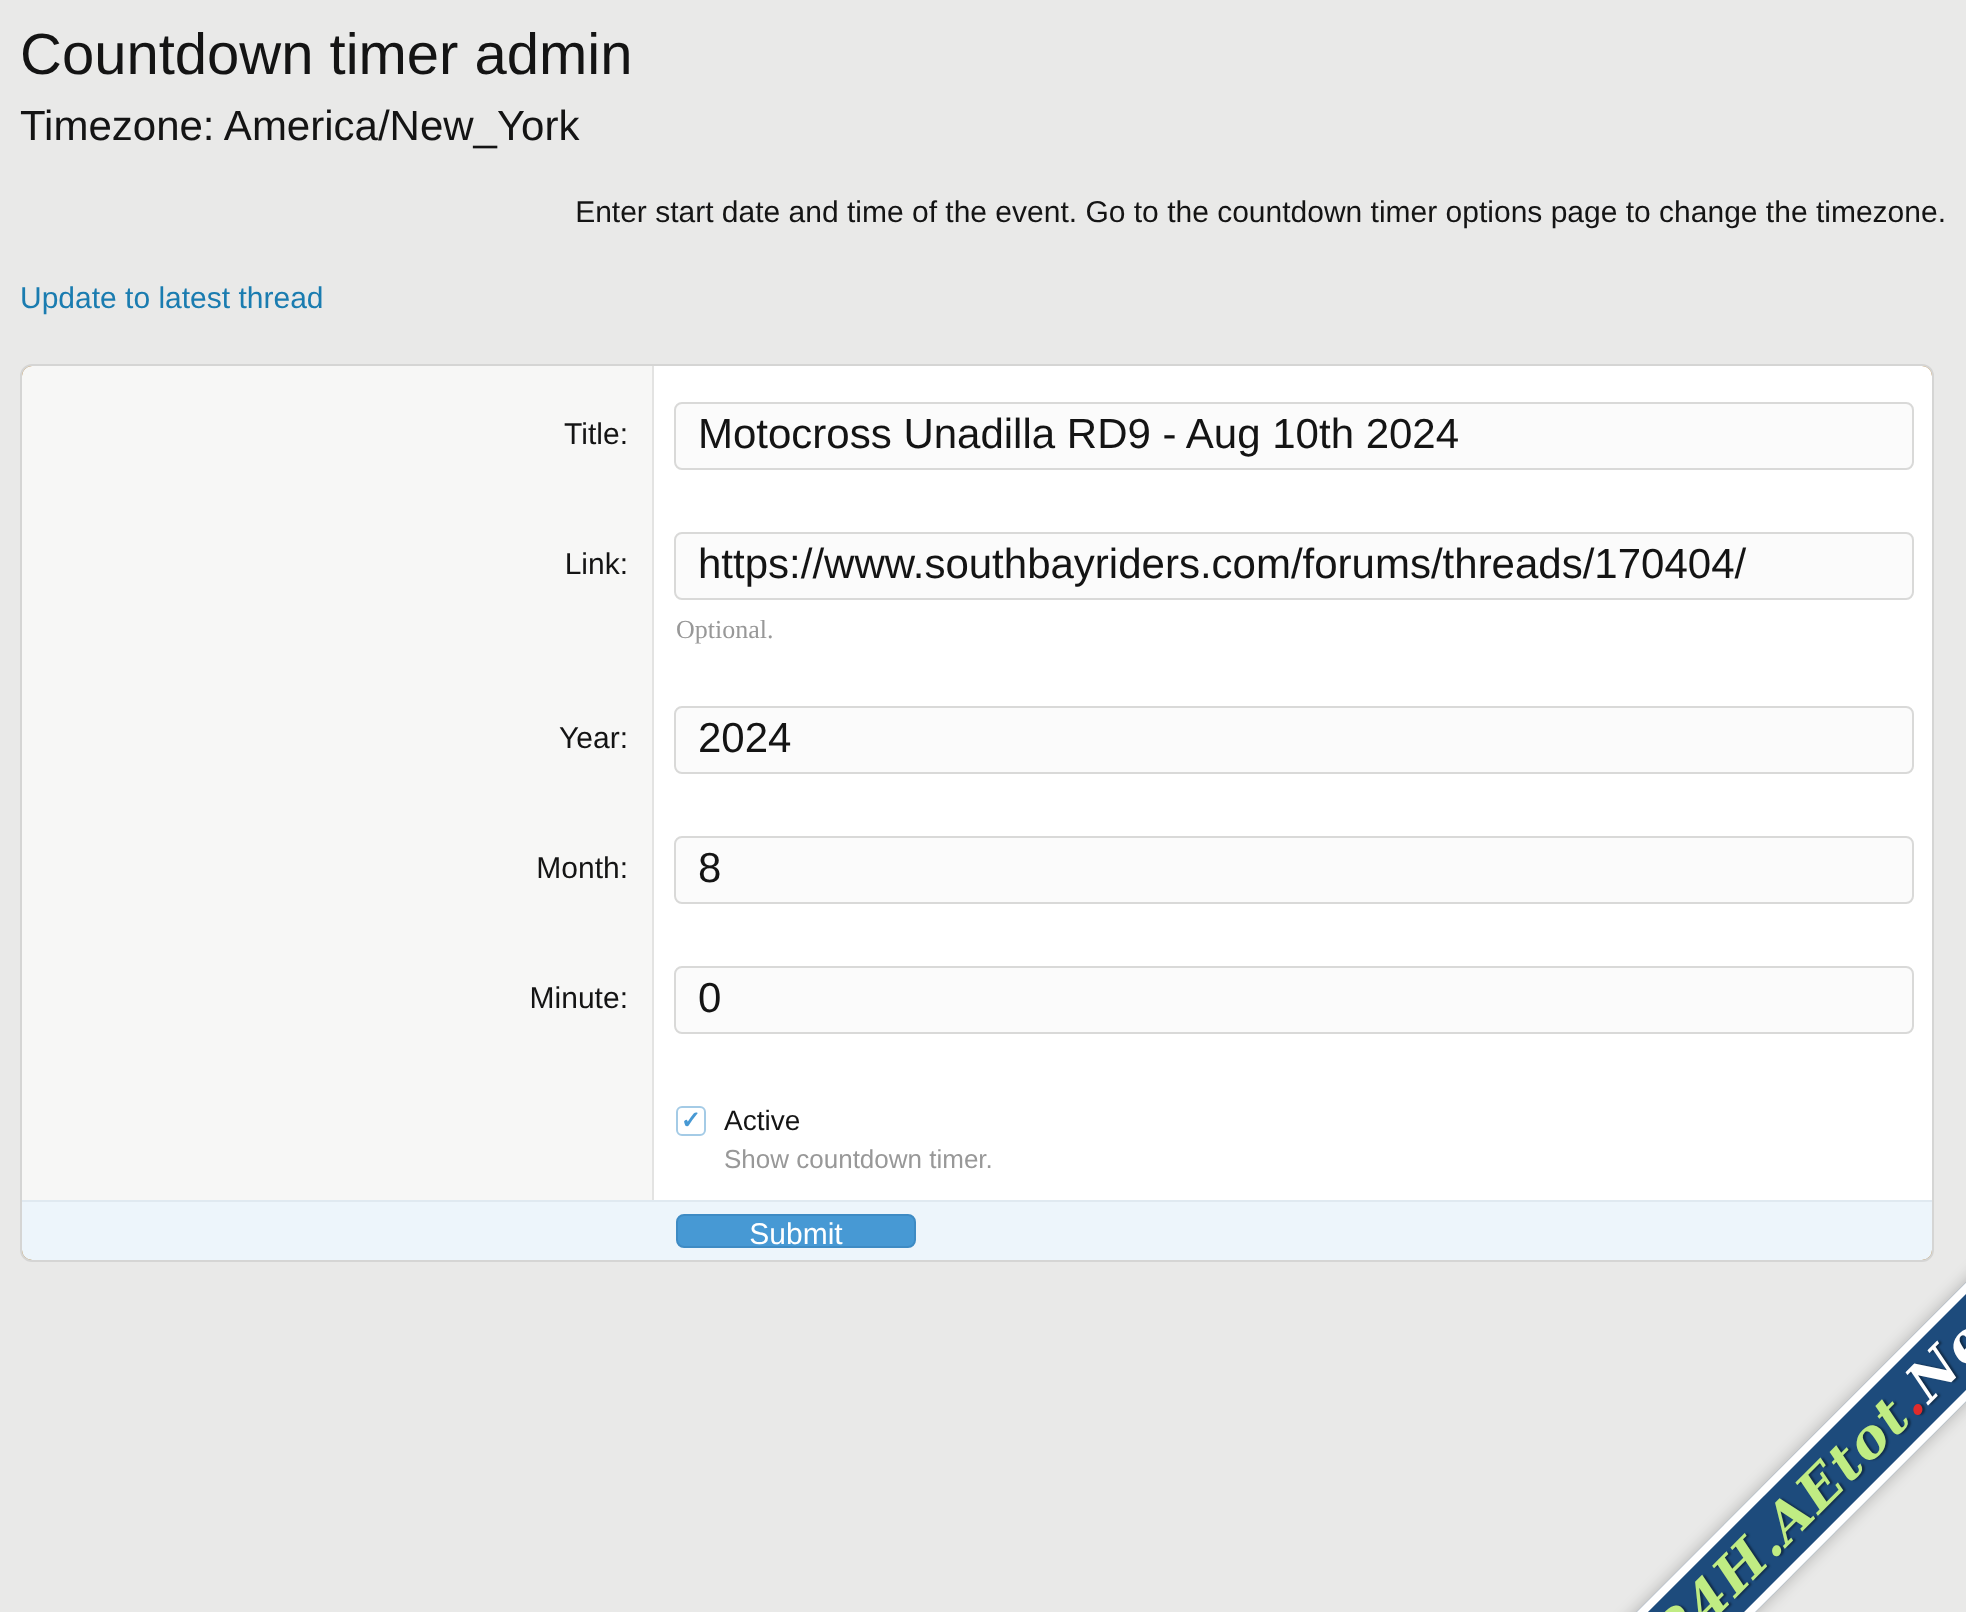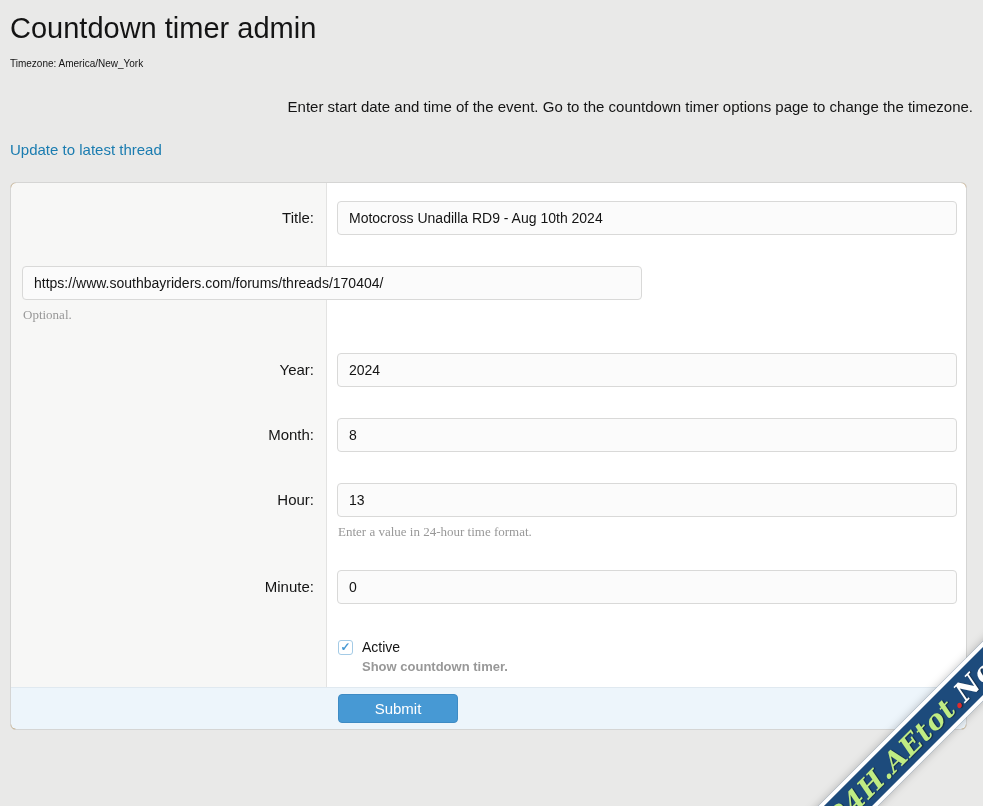--- a/index.html
+++ b/index.html
@@ -19,21 +19,21 @@
 
   
   .page-title {
     font-size: 29px;
     font-weight: 400;
     margin: 13px 10px 0 10px;
     line-height: 30px;
     color: #141414;
   }
   .timezone-line {
-    font-size: 10px;
+    font-size: 21px;
     margin: 12px 10px 0 10px;
     line-height: 18px;
   }
   .intro-line {
     font-size: 15px;
     margin: 25px 10px 0 10px;
     line-height: 18px;
     text-align: right;
   }
   .update-link {
@@ -74,21 +74,21 @@
     color: #141414;
   }
   .ctl-cell { padding-left: 11px; }
   .text-field {
     width: 620px;
     height: 34px;
     border: 1px solid #d9d9d8;
     border-radius: 4px;
     background: #fbfbfb;
     padding: 0 11px;
-    font-size: 14px;
+    font-size: 21px;
     color: #141414;
     font-family: "Liberation Sans", sans-serif;
     outline: none;
   }
   .hint {
     margin: 7px 0 0 1px;
     font-size: 13px;
     line-height: 15px;
     color: #989898;
     font-family: Liberation Serif, serif;
@@ -104,34 +104,34 @@
     border: 1px solid #a4cbe6;
     border-radius: 3px;
     background: #ffffff;
     color: var(--accent, #2a8fd4);
     font-size: 12px;
     font-weight: bold;
     line-height: 13px;
     text-align: center;
   }
   .check-label { margin-left: 9px; font-size: 14px; color: #141414; text-align: right; }
-  .check-hint { margin: 4px 0 0 24px; font-size: 13px; line-height: 15px; color: #989898; font-weight: bold; }
+  .check-hint { margin: 4px 0 0 24px; font-size: 13px; line-height: 15px; color: #989898; }
 
   
   .form-footer {
     background: #edf5fb;
     border-top: 1px solid #e0e9f0;
     border-radius: 0 0 5px 5px;
     padding: 6px 0;
   }
   .submit-btn {
     display: block;
     margin-left: 327px;
     width: 120px;
-    height: 29px;
+    height: 17px;
     background: var(--accent, #4799d4);
     border: 1px solid #3e8bc4;
     border-radius: 4px;
     color: #ffffff;
     font-size: 15px;
     font-family: "Liberation Sans", sans-serif;
     cursor: pointer;
   }
 
   
@@ -182,20 +182,21 @@
 
         <div class="form-row">
           <div class="lbl-cell">Title:</div>
           <div class="ctl-cell">
             <input class="text-field" type="text" value="Motocross Unadilla RD9 - Aug 10th 2024" style="">
             
           </div>
         </div>
 
         <div class="form-row">
+          <div class="lbl-cell">Link:</div>
           <div class="ctl-cell">
             <input class="text-field" type="text" value="https://www.southbayriders.com/forums/threads/170404/" style="">
             <div class="hint">Optional.</div>
           </div>
         </div>
 
         <div class="form-row">
           <div class="lbl-cell">Year:</div>
           <div class="ctl-cell">
             <input class="text-field" type="text" value="2024" style="">
@@ -205,27 +206,20 @@
 
         <div class="form-row">
           <div class="lbl-cell">Month:</div>
           <div class="ctl-cell">
             <input class="text-field" type="text" value="8" style="">
             
           </div>
         </div>
 
 
-        <div class="form-row">
-          <div class="lbl-cell">Hour:</div>
-          <div class="ctl-cell">
-            <input class="text-field" type="text" value="13" style="">
-            <div class="hint">Enter a value in 24-hour time format.</div>
-          </div>
-        </div>
 
         <div class="form-row">
           <div class="lbl-cell">Minute:</div>
           <div class="ctl-cell">
             <input class="text-field" type="text" value="0" style="">
             
           </div>
         </div>
 
       <div class="check-row">

